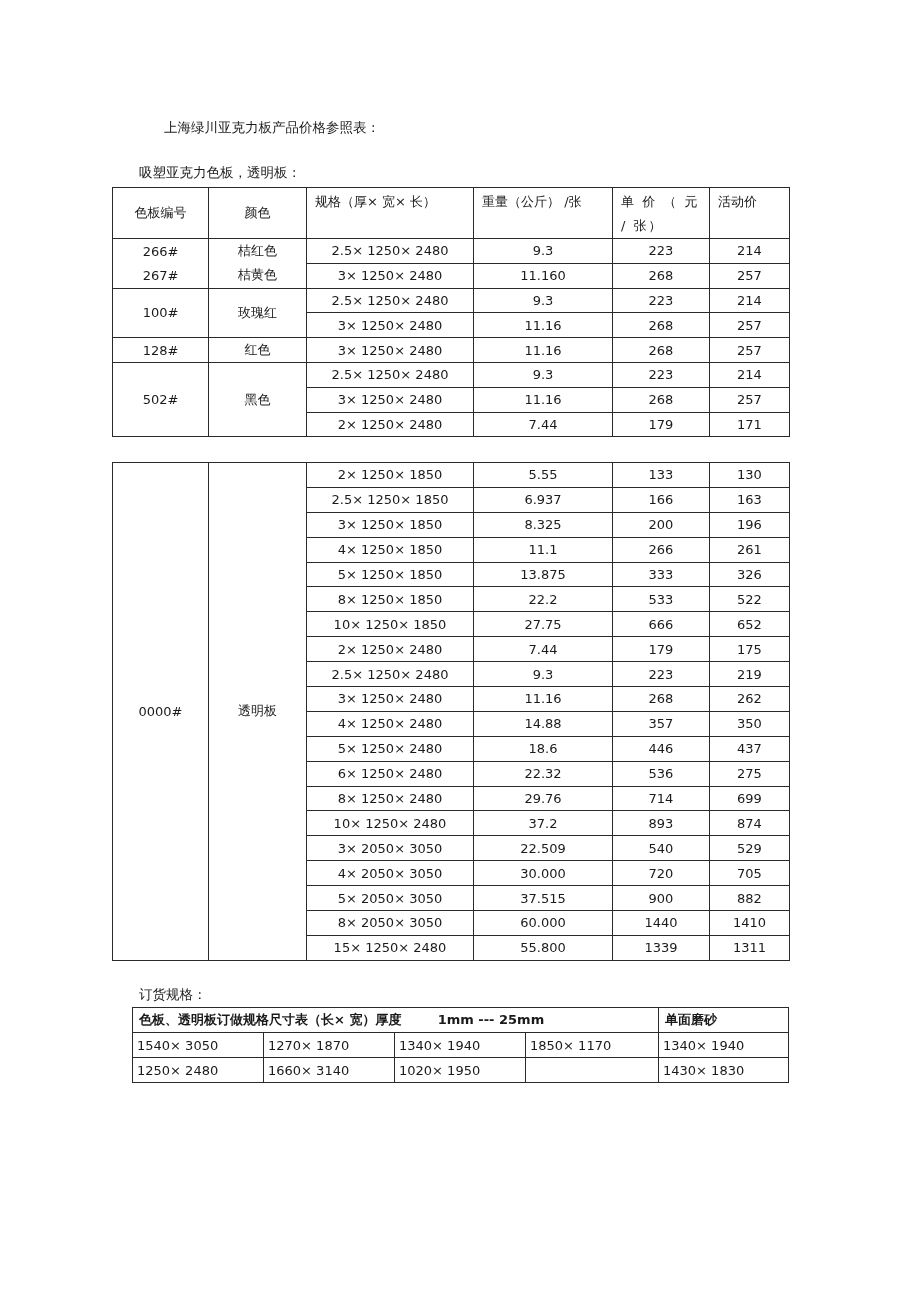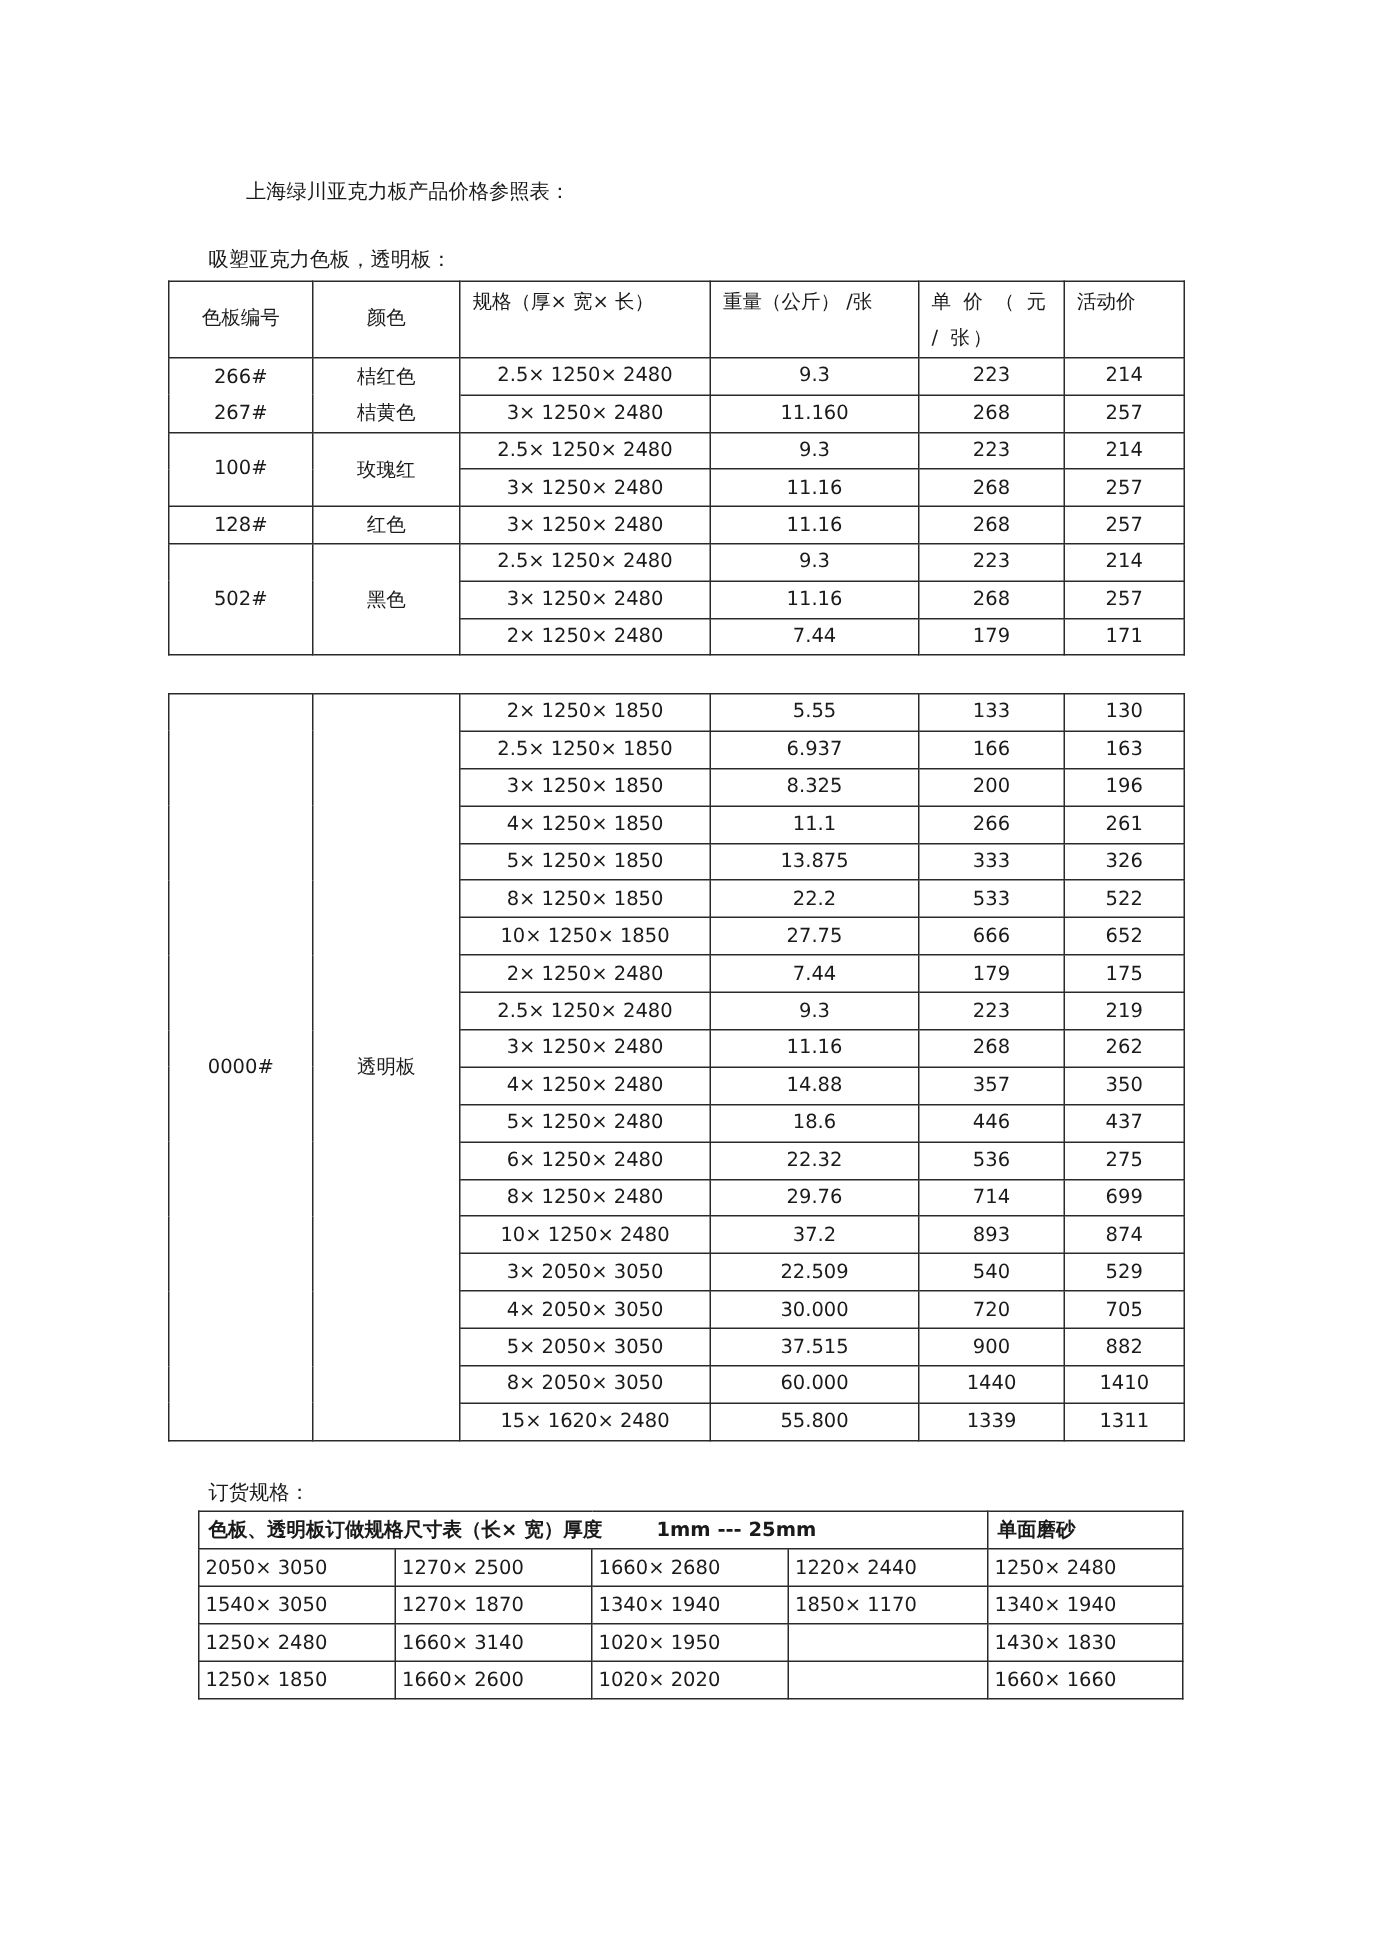--- a/index.html
+++ b/index.html
@@ -239,21 +239,21 @@
         <td>900</td>
         <td>882</td>
       </tr>
       <tr class="r">
         <td>8× 2050× 3050</td>
         <td>60.000</td>
         <td>1440</td>
         <td>1410</td>
       </tr>
       <tr class="r">
-        <td>15× 1620× 2480</td>
+        <td>15× 1250× 2480</td>
         <td>55.800</td>
         <td>1339</td>
         <td>1311</td>
       </tr>
     </tbody>
 </table>
 
 <div class="abs subtitle2">订货规格：</div>
 
 <table id="t3">
@@ -265,41 +265,27 @@
       <col style="width:130px">
   </colgroup>
   <tbody>
       <tr class="hdr">
     <td colspan="4" style="white-space:pre">色板、透明板订做规格尺寸表（长× 宽）厚度        1mm --- 25mm</td>
     <td>单面磨砂</td>
   </tr>
   </tbody>
     <tbody id="t3body">
       <tr>
-        <td>2050× 3050</td>
-        <td>1270× 2500</td>
-        <td>1660× 2680</td>
-        <td>1220× 2440</td>
-        <td>1250× 2480</td>
-      </tr>
-      <tr>
         <td>1540× 3050</td>
         <td>1270× 1870</td>
         <td>1340× 1940</td>
         <td>1850× 1170</td>
         <td>1340× 1940</td>
       </tr>
       <tr>
         <td>1250× 2480</td>
         <td>1660× 3140</td>
         <td>1020× 1950</td>
         <td></td>
         <td>1430× 1830</td>
       </tr>
-      <tr>
-        <td>1250× 1850</td>
-        <td>1660× 2600</td>
-        <td>1020× 2020</td>
-        <td></td>
-        <td>1660× 1660</td>
-      </tr>
     </tbody>
 </table>
 
 </body></html>

